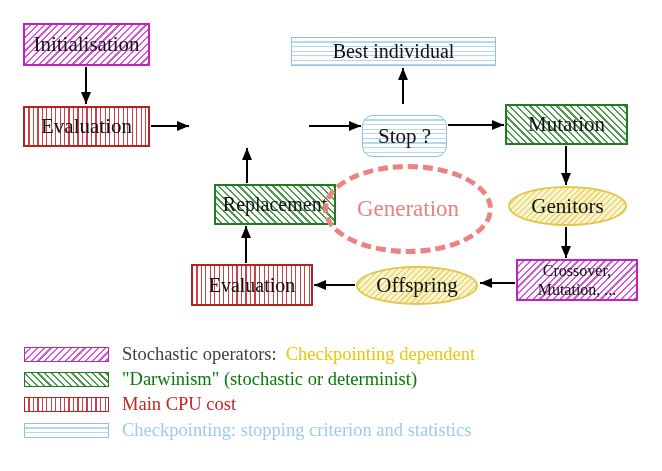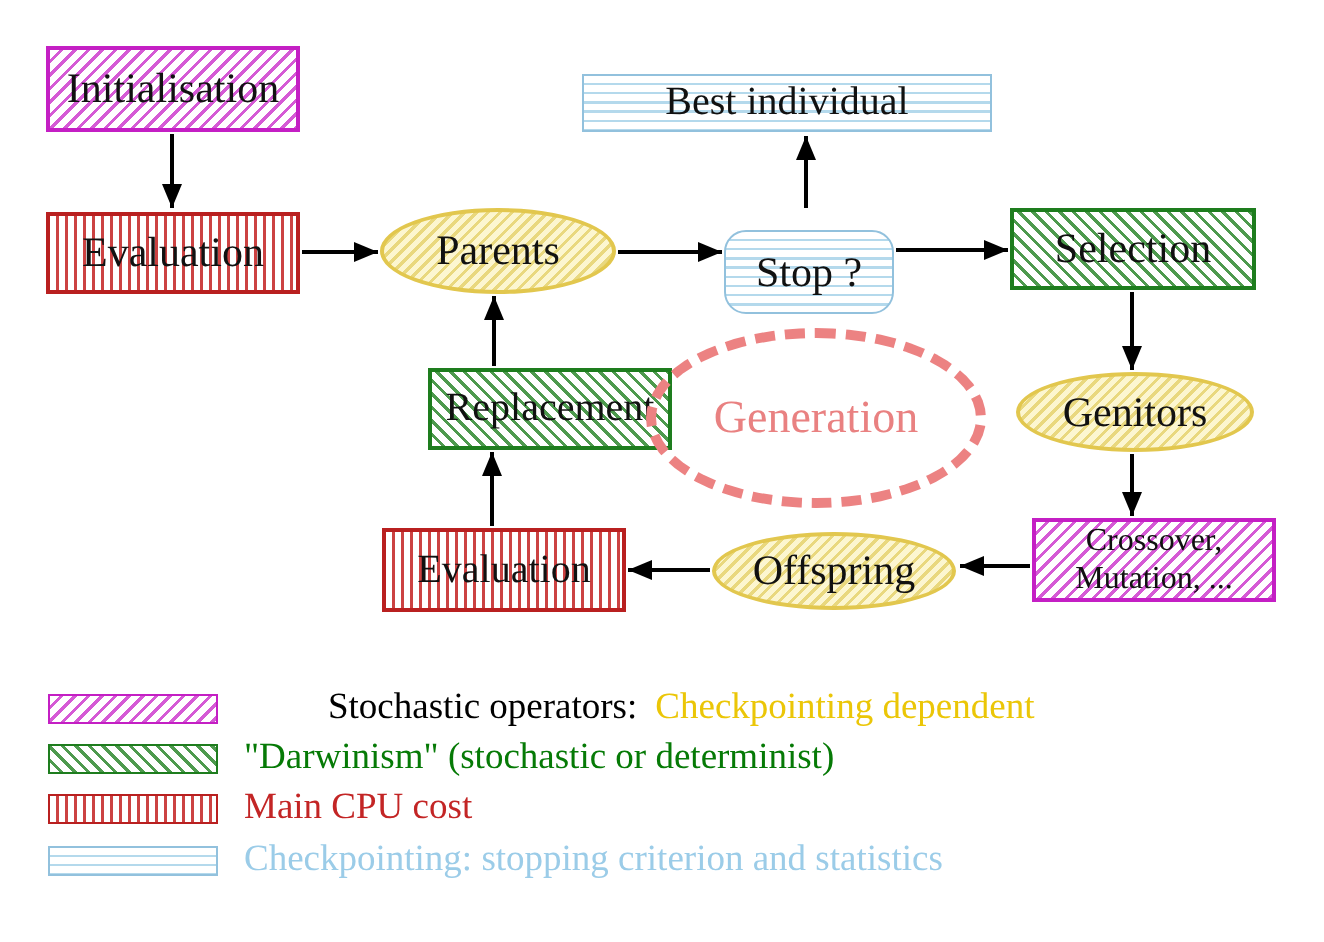--- a/index.html
+++ b/index.html
@@ -62,54 +62,51 @@
   .harrow::before { content:""; position:absolute; top:4.25px; left:0; right:0; height:1.5px; background:#000; }
   .harrow.right::after { content:""; position:absolute; top:0; right:0; width:0; height:0;
     border-top:5px solid transparent; border-bottom:5px solid transparent; border-left:12px solid #000; }
   .harrow.left::after { content:""; position:absolute; top:0; left:0; width:0; height:0;
     border-top:5px solid transparent; border-bottom:5px solid transparent; border-right:12px solid #000; }
   
   .lg-row { position:absolute; left:24px; height:16px; }
   .lg-swatch { position:absolute; left:0; top:0; width:85px; height:15px; box-sizing:border-box; }
   .lg-swatch.hatch-magenta, .lg-swatch.hatch-green, .lg-swatch.lines-red { border-width:1.5px; }
   .lg-text { position:absolute; left:98px; top:-3px; font-size:18.5px; white-space:nowrap; }
-  .lg-magenta { color:#000000;margin-left:42px; }
+  .lg-magenta { color:#404040; }
   .lg-yellow  { color:#ebc607; margin-left:9px; }
   .lg-green   { color:#067a06; }
   .lg-red     { color:#c32525; }
   .lg-cyan    { color:#9bcce8; }
   #lg1 { top:347px; } #lg2 { top:372px; } #lg3 { top:397px; } #lg4 { top:423px; }
 </style>
 </head>
 <body>
 
 <div id="canvas">
 
   <div class="node hatch-magenta" id="n-init">
       <span>Initialisation</span>
     </div>
 
   <div class="node lines-red" id="n-eval1">
       <span>Evaluation</span>
     </div>
 
-  <div class="node ellipse-yellow" id="n-parents">
-      <span>Parents</span>
-    </div>
 
   <div class="node lines-cyan" id="n-stop">
       <span>Stop ?</span>
     </div>
 
   <div class="node lines-cyan" id="n-best">
       <span>Best individual</span>
     </div>
 
   <div class="node hatch-green" id="n-select">
-      <span>Selection</span>
+      <span>Mutation</span>
     </div>
 
   <div class="node ellipse-yellow" id="n-genit">
       <span>Genitors</span>
     </div>
 
   <div class="node hatch-magenta" id="n-cross">
     <span>
       <span class="twoline">Crossover,</span>
       <span class="twoline">Mutation, ...</span>

